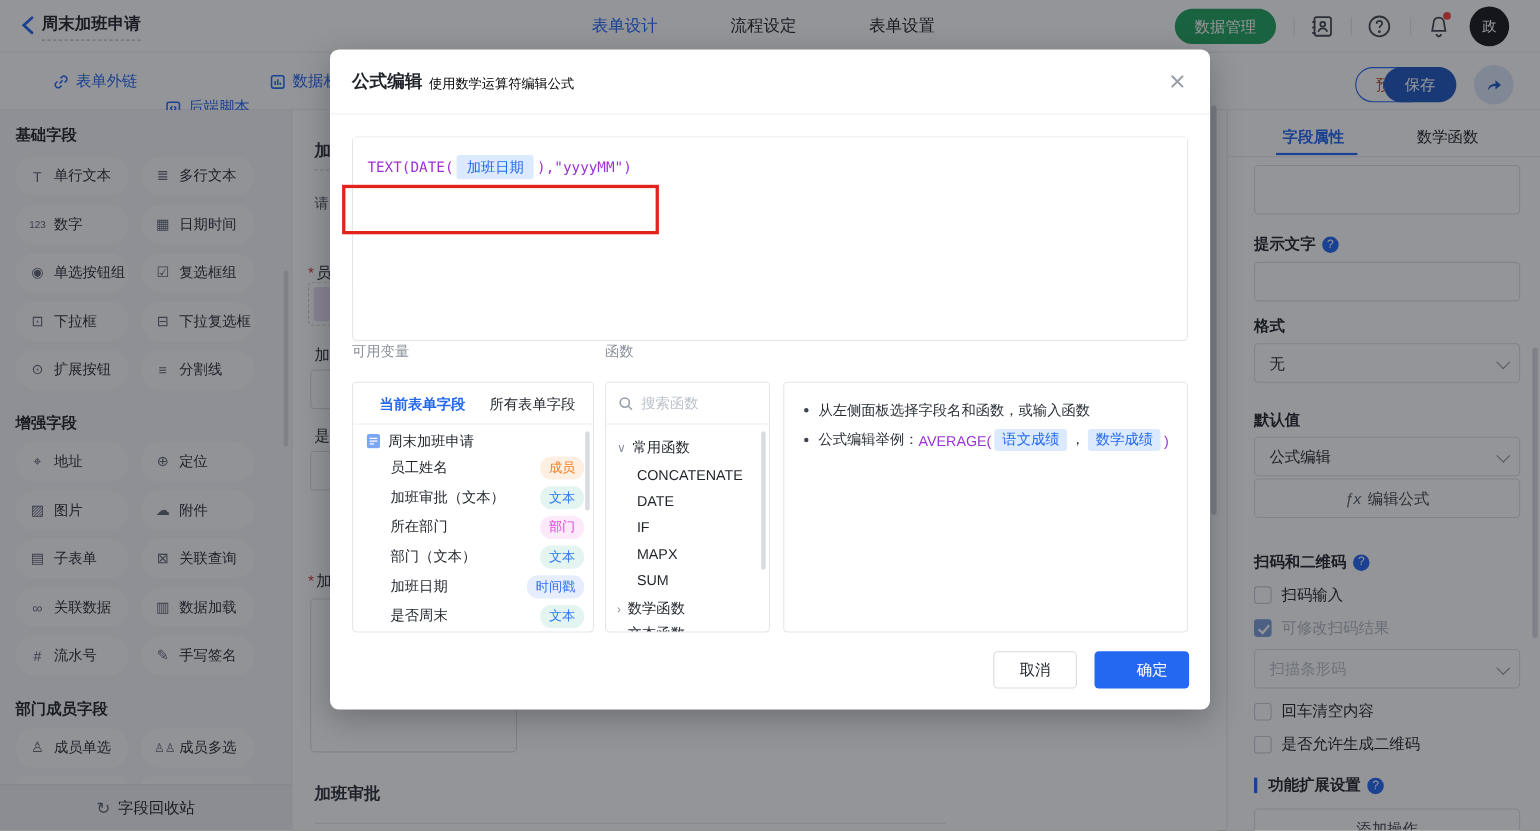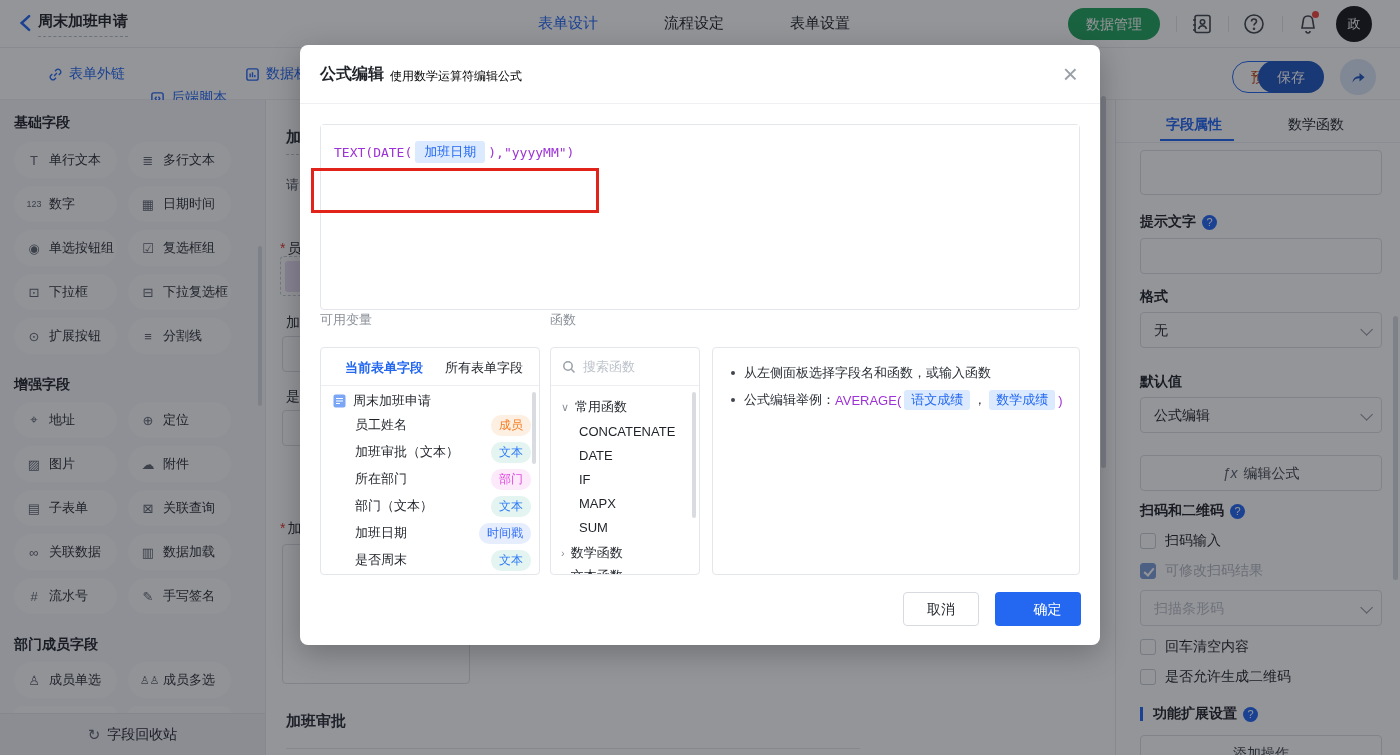--- a/index.html
+++ b/index.html
@@ -367,21 +367,21 @@
     <span class="rp-select" style="top:212px">
       <span>无</span>
       <span class="sel-arrow"></span>
     </span>
 
     <span class="rp-label" style="top:273px">默认值</span>
     <span class="rp-select" style="top:297px">
       <span>公式编辑</span>
       <span class="sel-arrow"></span>
     </span>
-    <span class="rp-btn" style="top:355px">
+    <span class="rp-btn" style="top:335px">
       <i style="margin-right:6px;color:#5f6673">ƒx</i><span>编辑公式</span>
     </span>
 
     <span class="rp-label" style="top:402px">
       <span>扫码和二维码</span>
       <span class="q-ic">?</span>
     </span>
     <span class="cbrow" style="top:432px">
       <span class="cbox"></span>
       <span>扫码输入</span>

